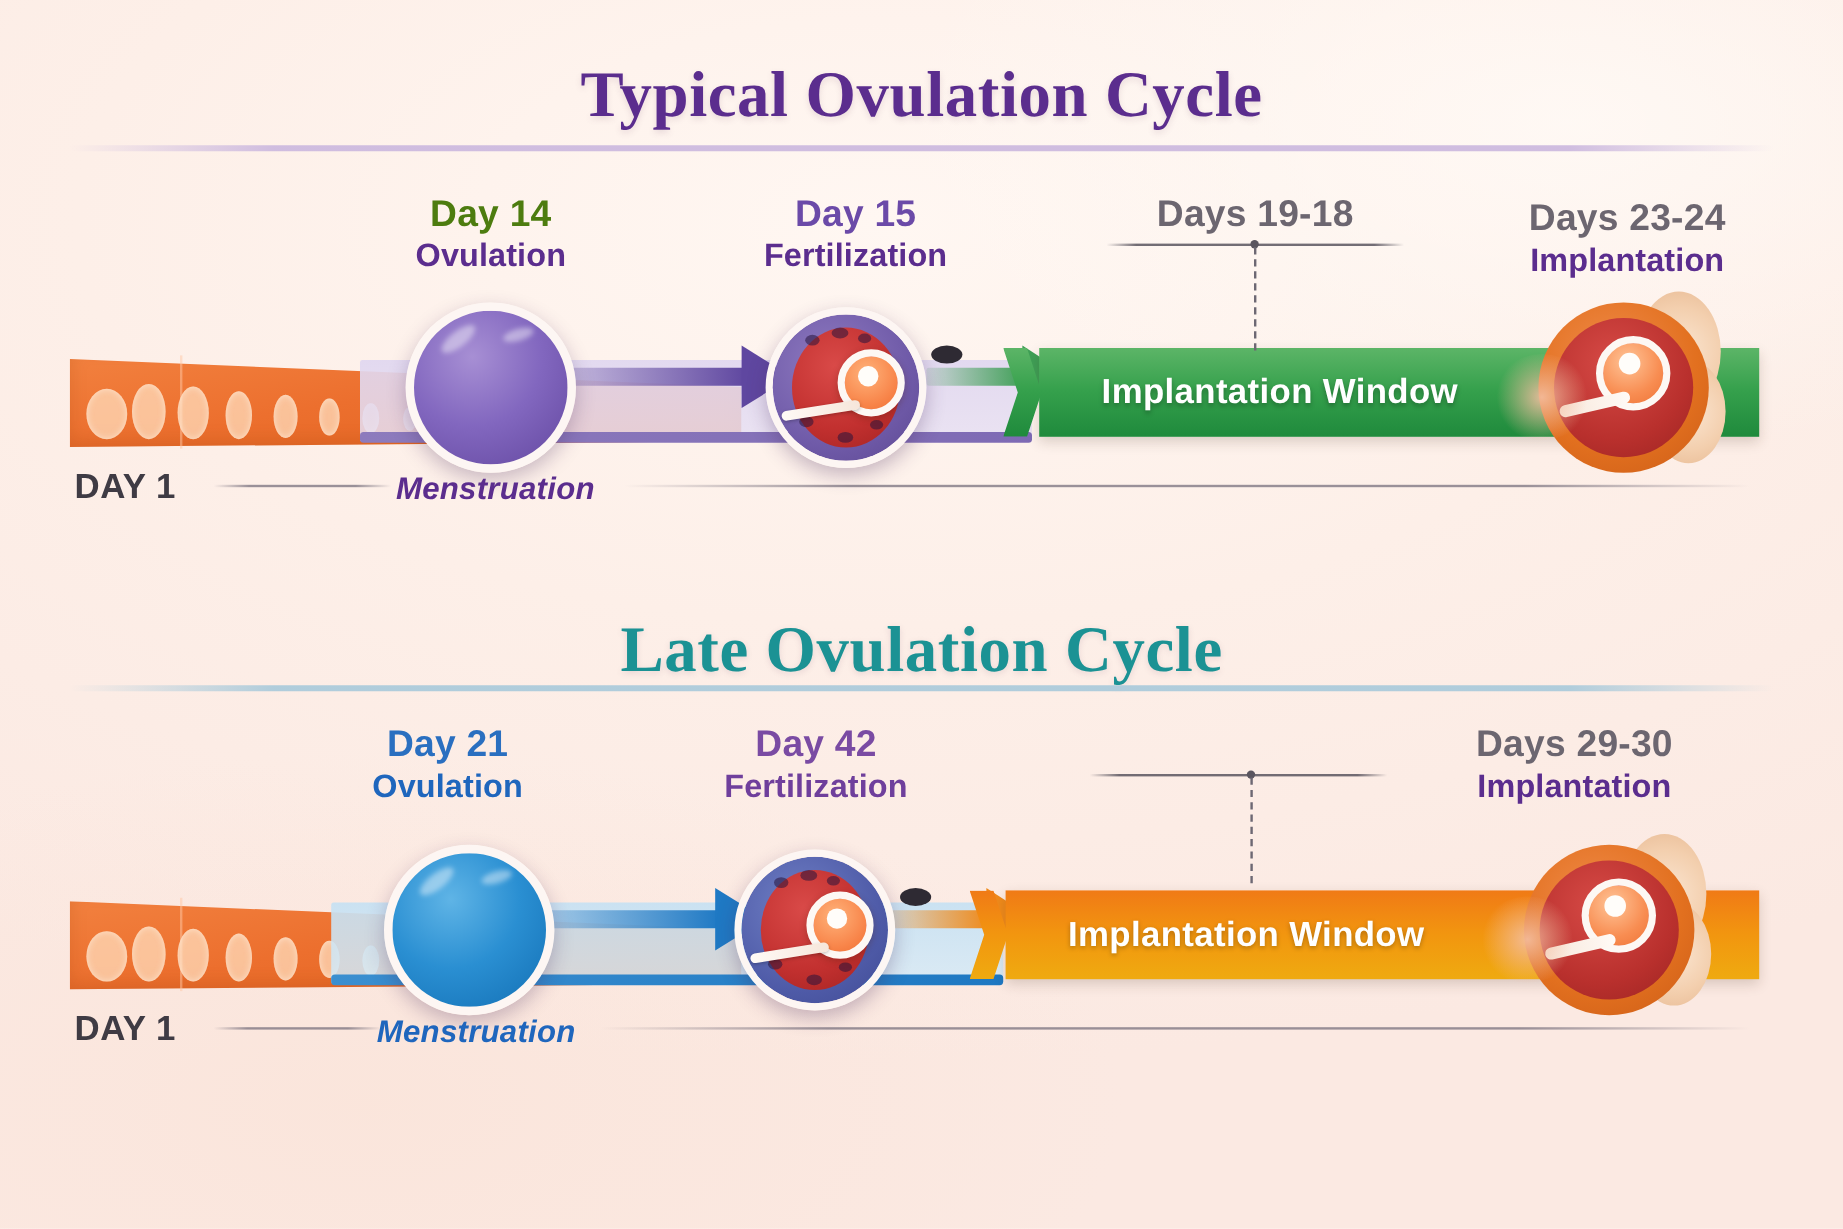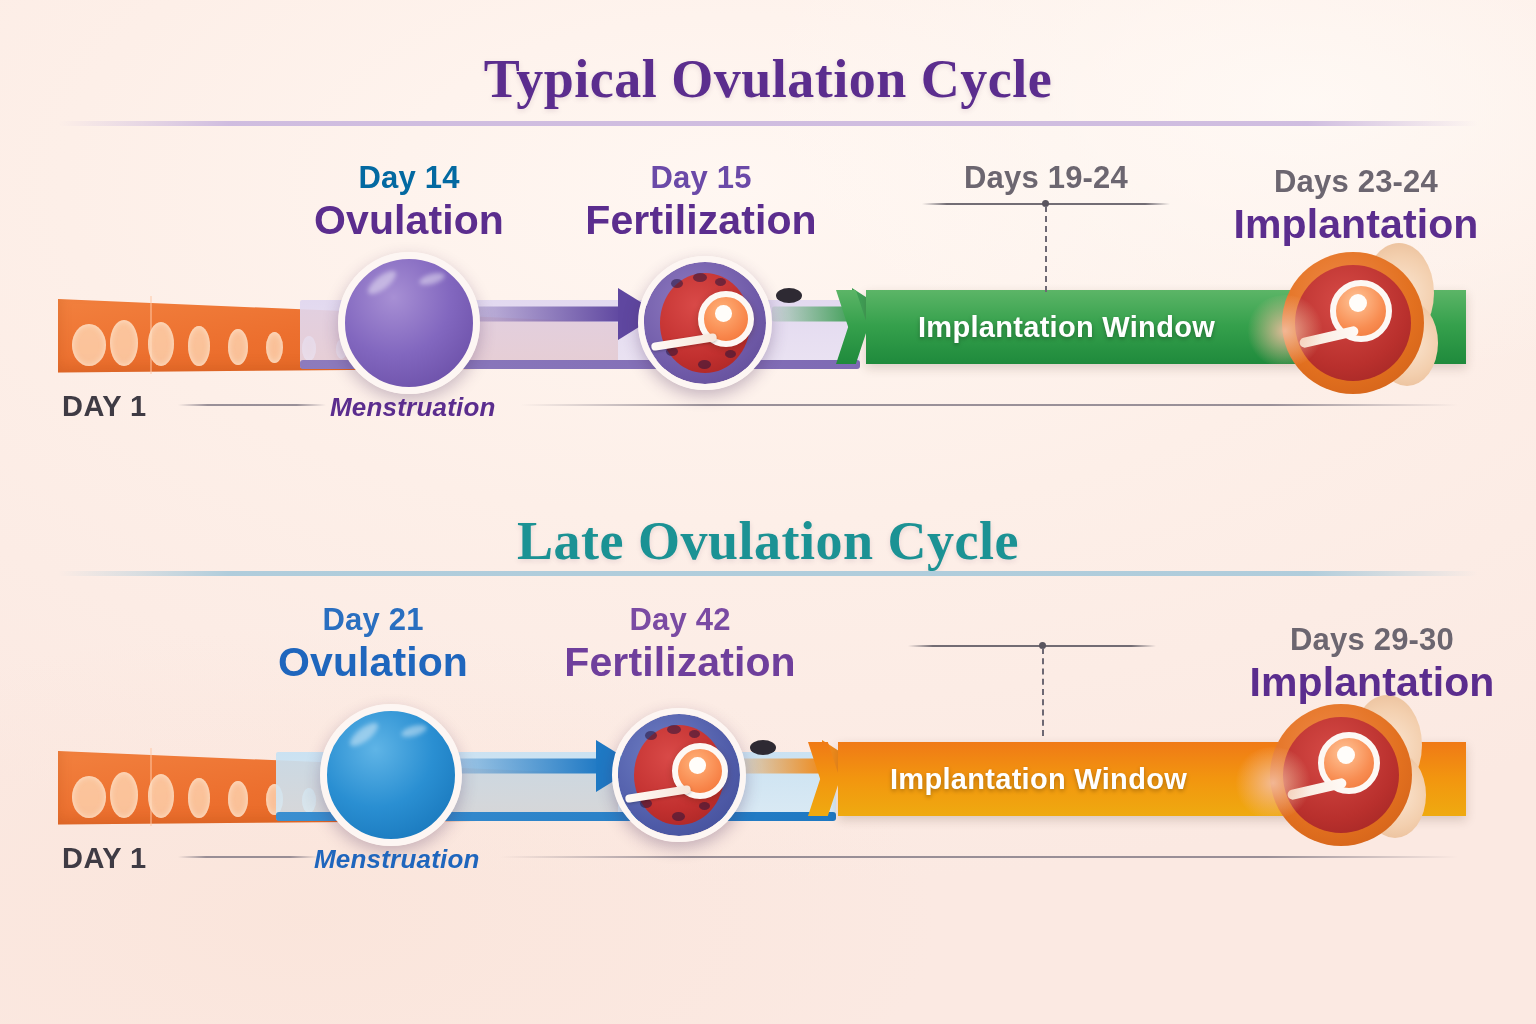--- a/index.html
+++ b/index.html
@@ -67,21 +67,21 @@
   
   .caption { position: absolute; text-align: center; line-height: 1.06; }
   .caption .day {
     display: block;
     font-size: 31px;
     font-weight: 600;
     letter-spacing: .2px;
   }
   .caption .evt {
     display: block;
-    font-size: 41px;
+    font-size: 27px;
     font-weight: bold;
     letter-spacing: .1px;
     margin-top: 4px;
   }
 
   
   .bracket-line {
     position: absolute;
     height: 2px;
     background: linear-gradient(to right,
@@ -343,31 +343,31 @@
       <div class="mid"></div>
       <div class="nucleus" style="left:34%; top:20%; width:62px; height:62px;">
         <div class="dot"></div>
       </div>
       <div class="stalk" style="left:12%; top:56%; width:60px; transform:rotate(-13deg);"></div>
       <div class="spray" style="left:-26%; top:30%; width:80px; height:72px;"></div>
     </div>
   </div>
 
   <div class="caption" style="left:288px; top:162px; width:242px;">
-    <span class="day" style="color:#0369a1;">Day 14</span>
+    <span class="day" style="color:#4d7c0f;">Day 14</span>
     <span class="evt" style="color:#5b2d8e;">Ovulation</span>
   </div>
 
-  <div class="caption" style="left:580px; top:162px; width:242px;">
+  <div class="caption" style="left:592px; top:162px; width:242px;">
     <span class="day" style="color:#6b4aa8;">Day 15</span>
     <span class="evt" style="color:#5b2d8e;">Fertilization</span>
   </div>
 
   <div class="caption" style="left:922px; top:162px; width:248px;">
-    <span class="day" style="color:#6c6670;">Days 19-24</span>
+    <span class="day" style="color:#6c6670;">Days 19-18</span>
   </div>
   <div class="bracket-line" style="left:922px; top:203px; width:248px;"></div>
   <div class="bracket-dot" style="left:1042px; top:200px;"></div>
   <div class="leader-dash" style="left:1045px; top:206px; height:86px;"></div>
 
   <div class="caption" style="left:1230px; top:166px; width:252px;">
     <span class="day" style="color:#6c6670;">Days 23-24</span>
     <span class="evt" style="color:#5b2d8e;">Implantation</span>
   </div>
 
@@ -464,21 +464,21 @@
 
   <div class="caption" style="left:558px; top:134px; width:244px;">
     <span class="day" style="color:#7a4ba3;">Day 42</span>
     <span class="evt" style="color:#6f3f9c;">Fertilization</span>
   </div>
 
   <div class="bracket-line" style="left:908px; top:175px; width:248px;"></div>
   <div class="bracket-dot" style="left:1039px; top:172px;"></div>
   <div class="leader-dash" style="left:1042px; top:178px; height:88px;"></div>
 
-  <div class="caption" style="left:1246px; top:134px; width:252px;margin-top:20px;">
+  <div class="caption" style="left:1186px; top:134px; width:252px;">
     <span class="day" style="color:#6c6670;">Days 29-30</span>
     <span class="evt" style="color:#5b2d8e;">Implantation</span>
   </div>
 
   <div class="day1" style="left:62px; top:372px;">DAY 1</div>
   <div class="hrule grey" style="left:178px; top:386px; width:140px;"></div>
   <div class="phase-label" style="left:314px; top:374px; color:#1f66bd;">Menstruation</div>
   <div class="hrule grey" style="left:500px; top:386px; width:958px;"></div>
 </section>
 

